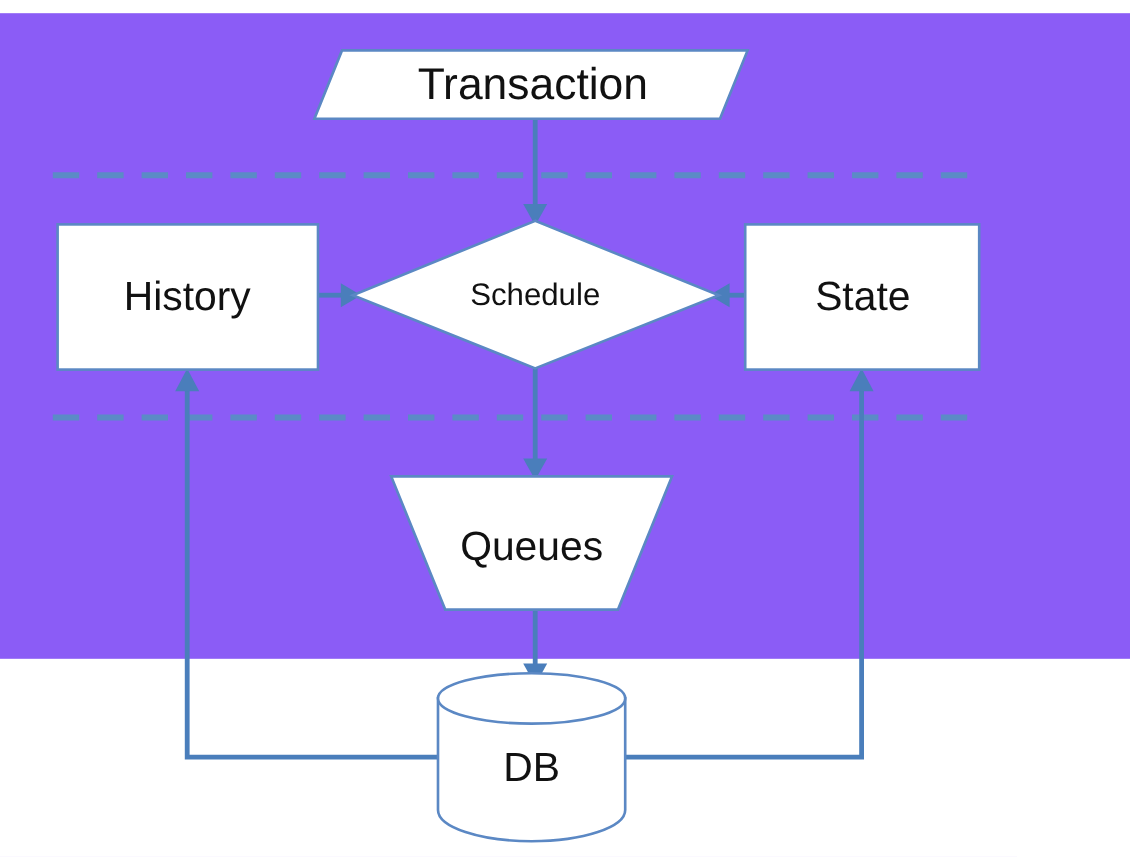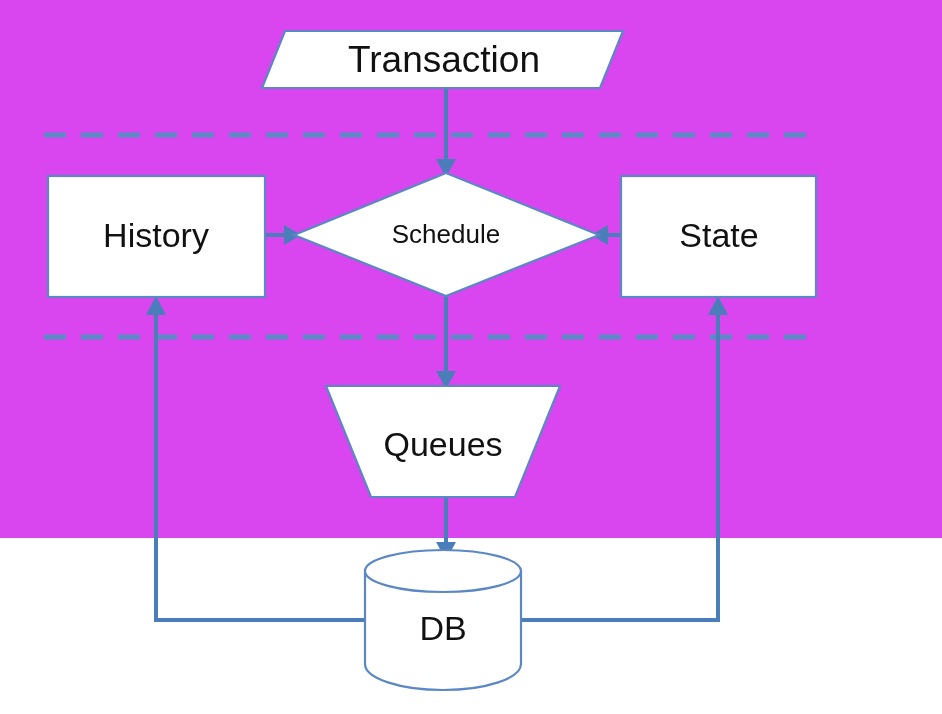--- a/index.html
+++ b/index.html
@@ -10,21 +10,22 @@
   body {
     width: 942px;
     height: 714px;
     font-family: "Liberation Sans", sans-serif;
     overflow: hidden;
   }
   #diagram-root {
     position: relative;
     width: 942px;
     height: 538px;
-    background: #d946ef;
+    background: #8b5cf6;
+    margin-top: 11px;
   }
   svg#flow-svg {
     display: block;
     width: 942px;
     height: 714px;
   }
   .shape-outline {
     fill: #ffffff;
     stroke: #5b88c4;
     stroke-width: 2.2;

